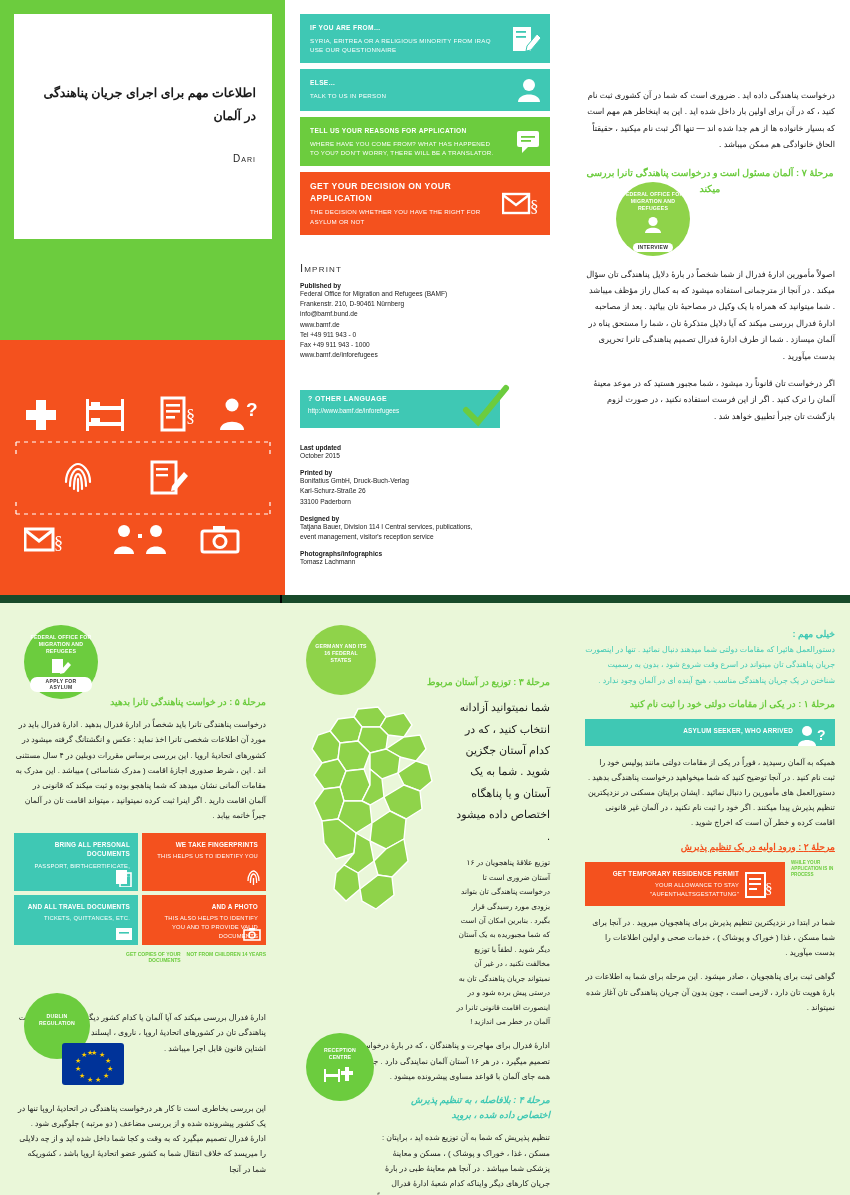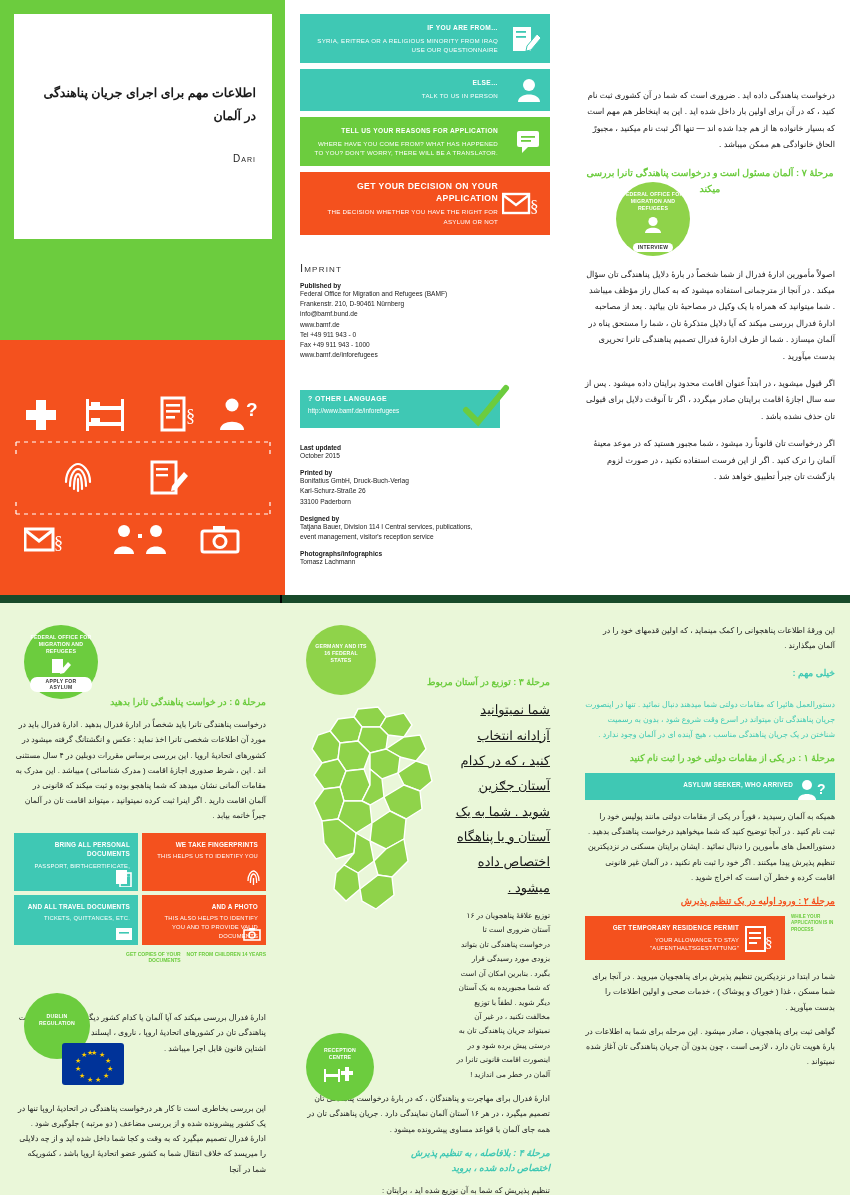--- a/index.html
+++ b/index.html
@@ -34,21 +34,21 @@
     direction:rtl; text-align:right; line-height:1.8;
   }
   .card-lang { margin-top:26px; text-align:right; font-size:10px; letter-spacing:1px; color:#222; font-variant:small-caps; }
 
   
   .picto-white { position:absolute; color:#fff; }
   svg.ico { display:block; }
 
   
   .mid-top { position:absolute; left:300px; top:14px; width:250px; }
-  .tile { position:relative; margin-bottom:6px; color:#fff; padding:9px 52px 9px 10px; min-height:42px;text-align:right; }
+  .tile { position:relative; margin-bottom:6px; color:#fff; padding:9px 52px 9px 10px; min-height:42px; }
   .tile.teal { background:#3fc8b4; }
   .tile.green { background:#6ccc3e; }
   .tile.orange { background:#f4511e; }
   .tile-h { font-size:6.6px; font-weight:bold; letter-spacing:.35px; line-height:1.45; text-transform:uppercase; }
   .tile-b { font-size:6.2px; letter-spacing:.25px; line-height:1.5; text-transform:uppercase; margin-top:3px; }
   .tile-big { font-size:8.6px; font-weight:bold; letter-spacing:.4px; line-height:1.35; text-transform:uppercase; }
   .tile-ico { position:absolute; right:8px; top:50%; transform:translateY(-50%); }
 
   .imprint { position:absolute; left:300px; top:262px; width:250px; color:#1a1a1a; }
   .imp-h { font-size:11px; letter-spacing:1.2px; color:#333; font-variant:small-caps; margin-bottom:7px; }
@@ -73,21 +73,21 @@
   
   .bottom-half { position:absolute; left:0; top:603px; width:850px; height:592px; background:#eaf7d9; }
   .dark-strip { position:absolute; left:0; top:595px; width:850px; height:8px; background:#184a2a; }
   .blk { position:absolute; left:280px; top:595px; width:2px; height:8px; background:#000; }
 
   .col-left { position:absolute; left:14px; top:20px; width:252px; direction:rtl; text-align:right; }
   .col-mid { position:absolute; left:300px; top:20px; width:250px; }
   .col-right { position:absolute; left:585px; top:20px; width:250px; direction:rtl; text-align:right; }
 
   .p-sm { font-size:7.8px; color:#1a1a1a; line-height:1.95; margin:0 0 9px 0; }
-  .p-sm-teal { font-size:7.8px; color:#3fc8b4; line-height:1.95; margin:15px 0 9px 0; }
+  .p-sm-teal { font-size:7.8px; color:#3fc8b4; line-height:1.95; margin:0 0 9px 0; }
   .h-sec { font-size:9.2px; font-weight:bold; line-height:1.65; margin:0 0 7px 0; }
 
   .infobox { color:#fff; padding:7px 8px; font-size:5.8px; line-height:1.5; letter-spacing:.2px; text-transform:uppercase; position:relative; }
   .infobox b { display:block; font-size:6.4px; margin-bottom:3px; }
 
   .map-wrap { position:relative; width:150px; height:215px; margin:6px auto 0 auto; }
 
   .eu-flag { width:62px; height:42px; background:#039; border-radius:3px; position:relative; }
   .eu-star { position:absolute; color:#ffcc00; font-size:7px; line-height:1; }
 
@@ -272,25 +272,24 @@
       <div class="imp-l">Karl-Schurz-Straße 26</div>
       <div class="imp-l">33100 Paderborn</div>
       <div class="imp-sh">Designed by</div>
       <div class="imp-l">Tatjana Bauer,  Division 114 I Central services, publications,</div>
       <div class="imp-l">event management, visitor's reception service</div>
       <div class="imp-sh">Photographs/infographics</div>
       <div class="imp-l">Tomasz Lachmann</div>
     </div>
 
     <div class="rtl-col-top">
-      <p class="p-dark">درخواست پناهندگی داده اید . ضروری است که شما در آن کشوری ثبت نام کنید ، که در آن برای اولین بار داخل شده اید . این به اینخاطر هم مهم است که بسیار خانواده ها از هم جدا شده اند  —  تنها اگر ثبت نام میکنید ، مجبورً الحاق خانوادگی هم ممکن میباشد .</p>
+      <p class="p-dark">درخواست پناهندگی داده اید . ضروری است که شما در آن کشوری ثبت نام کنید ، که در آن برای اولین بار داخل شده اید . این به اینخاطر هم مهم است که بسیار خانواده ها از هم جدا شده اند  —  تنها اگر ثبت نام میکنید ، حقیقتاً الحاق خانوادگی هم ممکن میباشد .</p>
       <p class="h-green">مرحلۀ ۷ : آلمان مسئول است و درخواست پناهندگی تانرا بررسی میکند</p>
       <div style="height:62px;"></div>
       <p class="p-dark">اصولاً مأمورین ادارۀ فدرال از شما شخصاً در بارۀ دلایل پناهندگی تان سؤال میکند . در آنجا از مترجمانی استفاده میشود که به کمال راز مؤظف میباشد . شما میتوانید که همراه با یک وکیل در مصاحبۀ تان بیائید . بعد از مصاحبه  ادارۀ فدرال بررسی میکند که آیا دلایل متذکرۀ تان ، شما را مستحق پناه در آلمان میسازد .  شما از طرف ادارۀ فدرال  تصمیم پناهندگی تانرا  تحریری بدست میآورید .</p>
-      <p class="p-dark">اگر قبول میشوید ، در ابتداً عنوان اقامت محدود برایتان داده میشود . پس از  سه سال اجازۀ اقامت برایتان صادر میگردد ، اگر تا آنوقت دلایل برای قبولی تان حذف نشده باشد .</p>
       <p class="p-dark">اگر درخواست تان قانوناً رد میشود ، شما مجبور هستید که در موعد معینۀ آلمان را ترک کنید . اگر از این فرست استفاده نکنید ، در صورت لزوم بازگشت تان جبرأ تطبیق خواهد شد .</p>
     </div>
 
     <div class="badge badge-lgreen" style="left:616px; top:182px; width:74px; height:74px; padding:9px 6px 0 6px;">
       <div class="bt">FEDERAL OFFICE FOR MIGRATION AND REFUGEES</div>
       <div style="text-align:center; margin-top:4px;">
         <svg class="ico" style="margin:0 auto;" width="20" height="18" viewBox="0 0 20 18">
             <circle cx="10" cy="5.5" r="4.6" fill="#fff"></circle>
             <path d="M2 17 C2 10 18 10 18 17 Z" fill="#fff"></path>
           </svg>
@@ -424,21 +423,21 @@
               <path d="M72 120 L90 108 L106 116 L104 136 L86 146 L70 138 Z"></path>
               <path d="M38 116 L56 130 L54 150 L36 156 L24 140 L22 118 Z"></path>
               <path d="M56 130 L70 138 L74 158 L58 170 L44 162 L54 150 Z"></path>
               <path d="M74 158 L86 146 L104 136 L108 158 L92 174 L78 172 Z"></path>
               <path d="M44 162 L58 170 L60 186 L46 198 L34 186 L36 170 Z"></path>
               <path d="M60 186 L78 172 L92 174 L94 192 L76 206 L62 198 Z"></path>
             </g>
           </svg>
         </div>
         <div class="mid-txt" style="width:96px; margin-left:4px;">
-          <p class="p-sm" style="font-size:13px;text-decoration:underline;">شما نمیتوانید آزادانه انتخاب کنید ، که در کدام آستان جګزین شوید . شما به یک آستان و یا پناهگاه اختصاص داده میشود .</p>
+          <p class="p-sm" style="font-size:11px;">شما نمیتوانید آزادانه انتخاب کنید ، که در کدام آستان جګزین شوید . شما به یک آستان و یا پناهگاه اختصاص داده میشود .</p>
           <p class="p-sm" style="font-size:7.4px;">توزیع علاقۀ پناهجویان در ۱۶ آستان ضروری است تا درخواست پناهندگی تان بتواند بزودی مورد رسیدگی قرار بگیرد . بنابرین امکان آن است که شما مجبوریده به یک آستان دیگر شوید . لطفاً با توزیع مخالفت نکنید ، در غیر آن نمیتواند جریان پناهندگی تان به درستی پیش برده شود و در اینصورت  اقامت قانونی تانرا در آلمان در خطر می اندازید !</p>
         </div>
       </div>
       <div class="mid-txt">
         <p class="p-sm">ادارۀ فدرال برای مهاجرت و پناهندگان ، که در بارۀ درخواست پناهندگی تان تصمیم میگیرد ، در هر ۱۶ آستان آلمان نمایندگی دارد . جریان پناهندگی تان در همه جای آلمان با قواعد مساوی پیشرونده میشود .</p>
         <div style="margin-left:76px;">
           <p class="h-sec" style="color:#3fc8b4;font-style:italic;">مرحلۀ ۴ : بلافاصله ، به تنظیم پذیرش اختصاص داده شده ، بروید</p>
         </div>
         <p class="p-sm" style="margin-left:76px;">تنظیم پذیریش که شما به آن توزیع شده اید ، برایتان : مسکن ، غذا ، خوراک و پوشاک ) ، مسکن و معاینۀ پزشکی شما میباشد . در آنجا هم معاینۀ طبی در بارۀ جریان کارهای دیگر  وایناکه کدام  شعبۀ ادارۀ فدرال برای شما مسئول میباشد ، برایتان داده میشود . عموماً این اداره در نزدیکی مستقیم به تنظیم پذیرش قرار دارد . تنها در همین تنظیم پذیرش تضمین ادارۀ معاش تان میشود .</p>
         <p class="p-sm">در مورد استثنائی میتواند شرایط شخصی ، مانند روابط نزدیک خانوادگی ، در تصمیم پذیرش توزیع مدّ نظر گرفته شود .</p>
@@ -456,21 +455,20 @@
             <rect x="1" y="4" width="2" height="13" fill="#fff"></rect>
             <rect x="15" y="4" width="2" height="13" fill="#fff"></rect>
             <rect x="3" y="9" width="12" height="3" fill="#fff"></rect>
             <rect x="22" y="2" width="4" height="14" fill="#fff"></rect>
             <rect x="18" y="6" width="12" height="4" fill="#fff"></rect>
           </svg>
       </div>
     </div>
 
     <div class="col-right">
-      <p class="p-sm">این ورقۀ اطلاعات  پناهجوانی را کمک مینماید ، که اولین قدمهای خود را در آلمان میگذارند .</p>
       <p class="h-sec" style="color:#3fc8b4; display:inline;">خیلی مهم :</p>
       <p class="p-sm-teal">دستورالعمل هائیرا که مقامات دولتی شما میدهند دنبال نمائید . تنها در اینصورت جریان پناهندگی تان میتواند در اسرع وقت شروع شود ، بدون به رسمیت شناختن در یک جریان پناهندگی مناسب ، هیچ آینده ای در آلمان وجود ندارد .</p>
       <p class="h-sec" style="color:#6ccc3e;">مرحلۀ ۱ : در یکی از مقامات دولتی خود را ثبت نام کنید</p>
       <div class="infobox" style="background:#3fc8b4; margin:6px 0 9px 0; direction:ltr; padding-right:42px;">
         <b>ASYLUM SEEKER, WHO ARRIVED</b>
         <svg class="ico" style="position:absolute; right:8px; top:6px;" width="30" height="22" viewBox="0 0 30 22">
             <circle cx="10" cy="6" r="5" fill="#fff"></circle>
             <path d="M1 21 C1 13 19 13 19 21 Z" fill="#fff"></path>
             <text x="20" y="15" font-size="14" fill="#fff" font-family="Liberation Sans, sans-serif" font-weight="bold">?</text>
           </svg>

